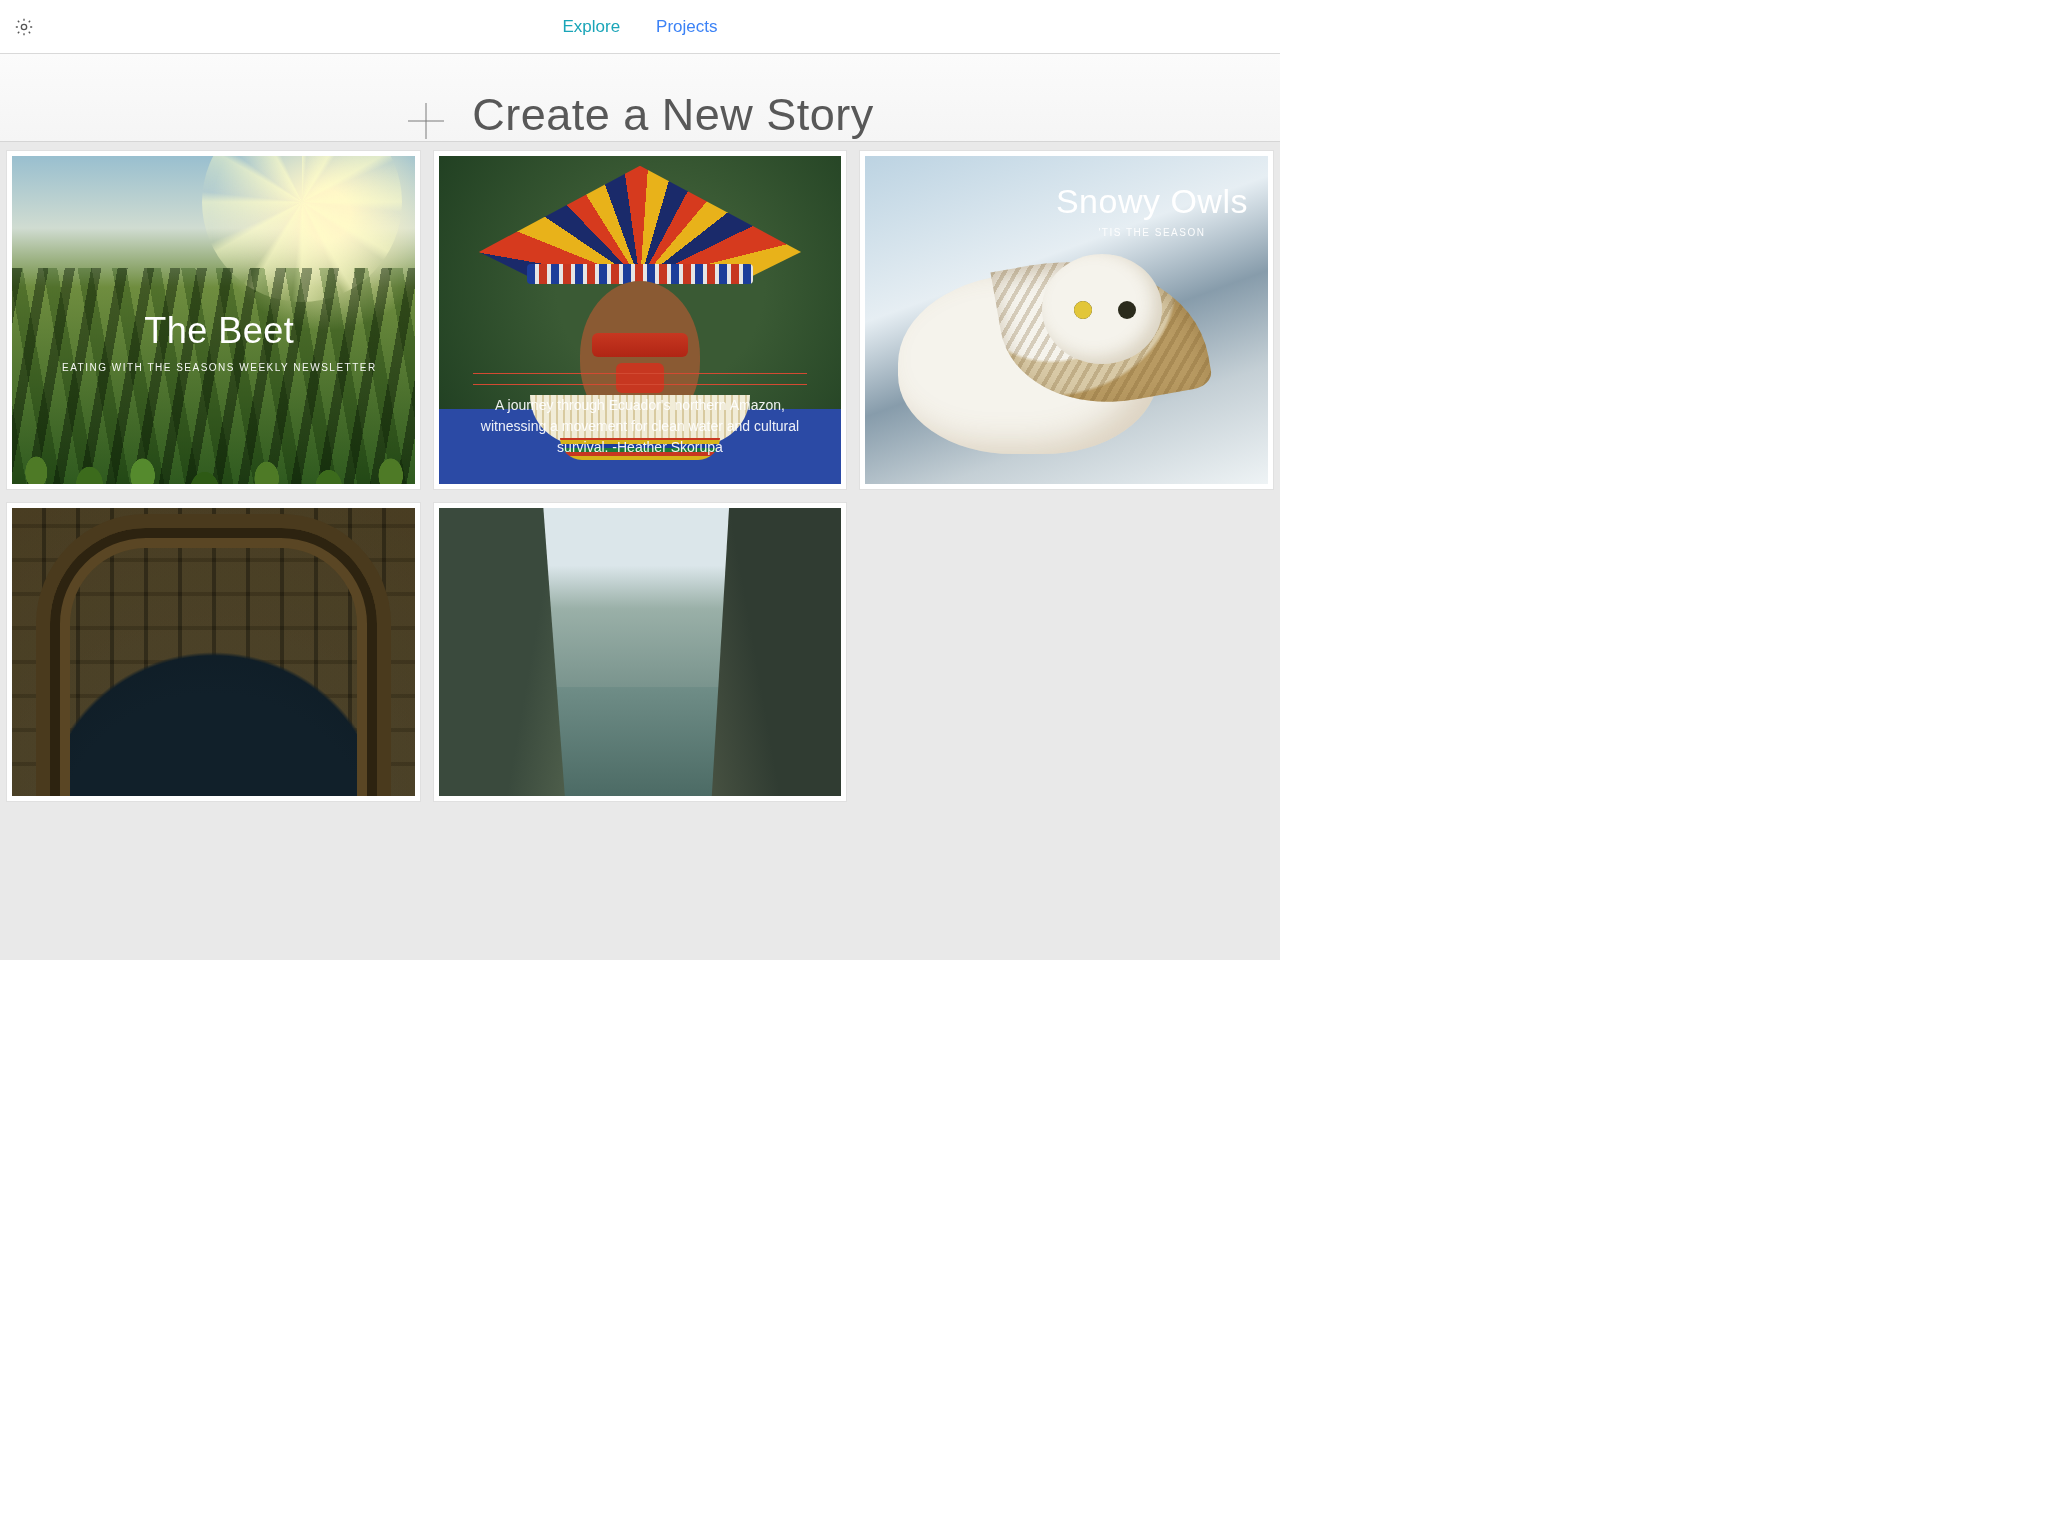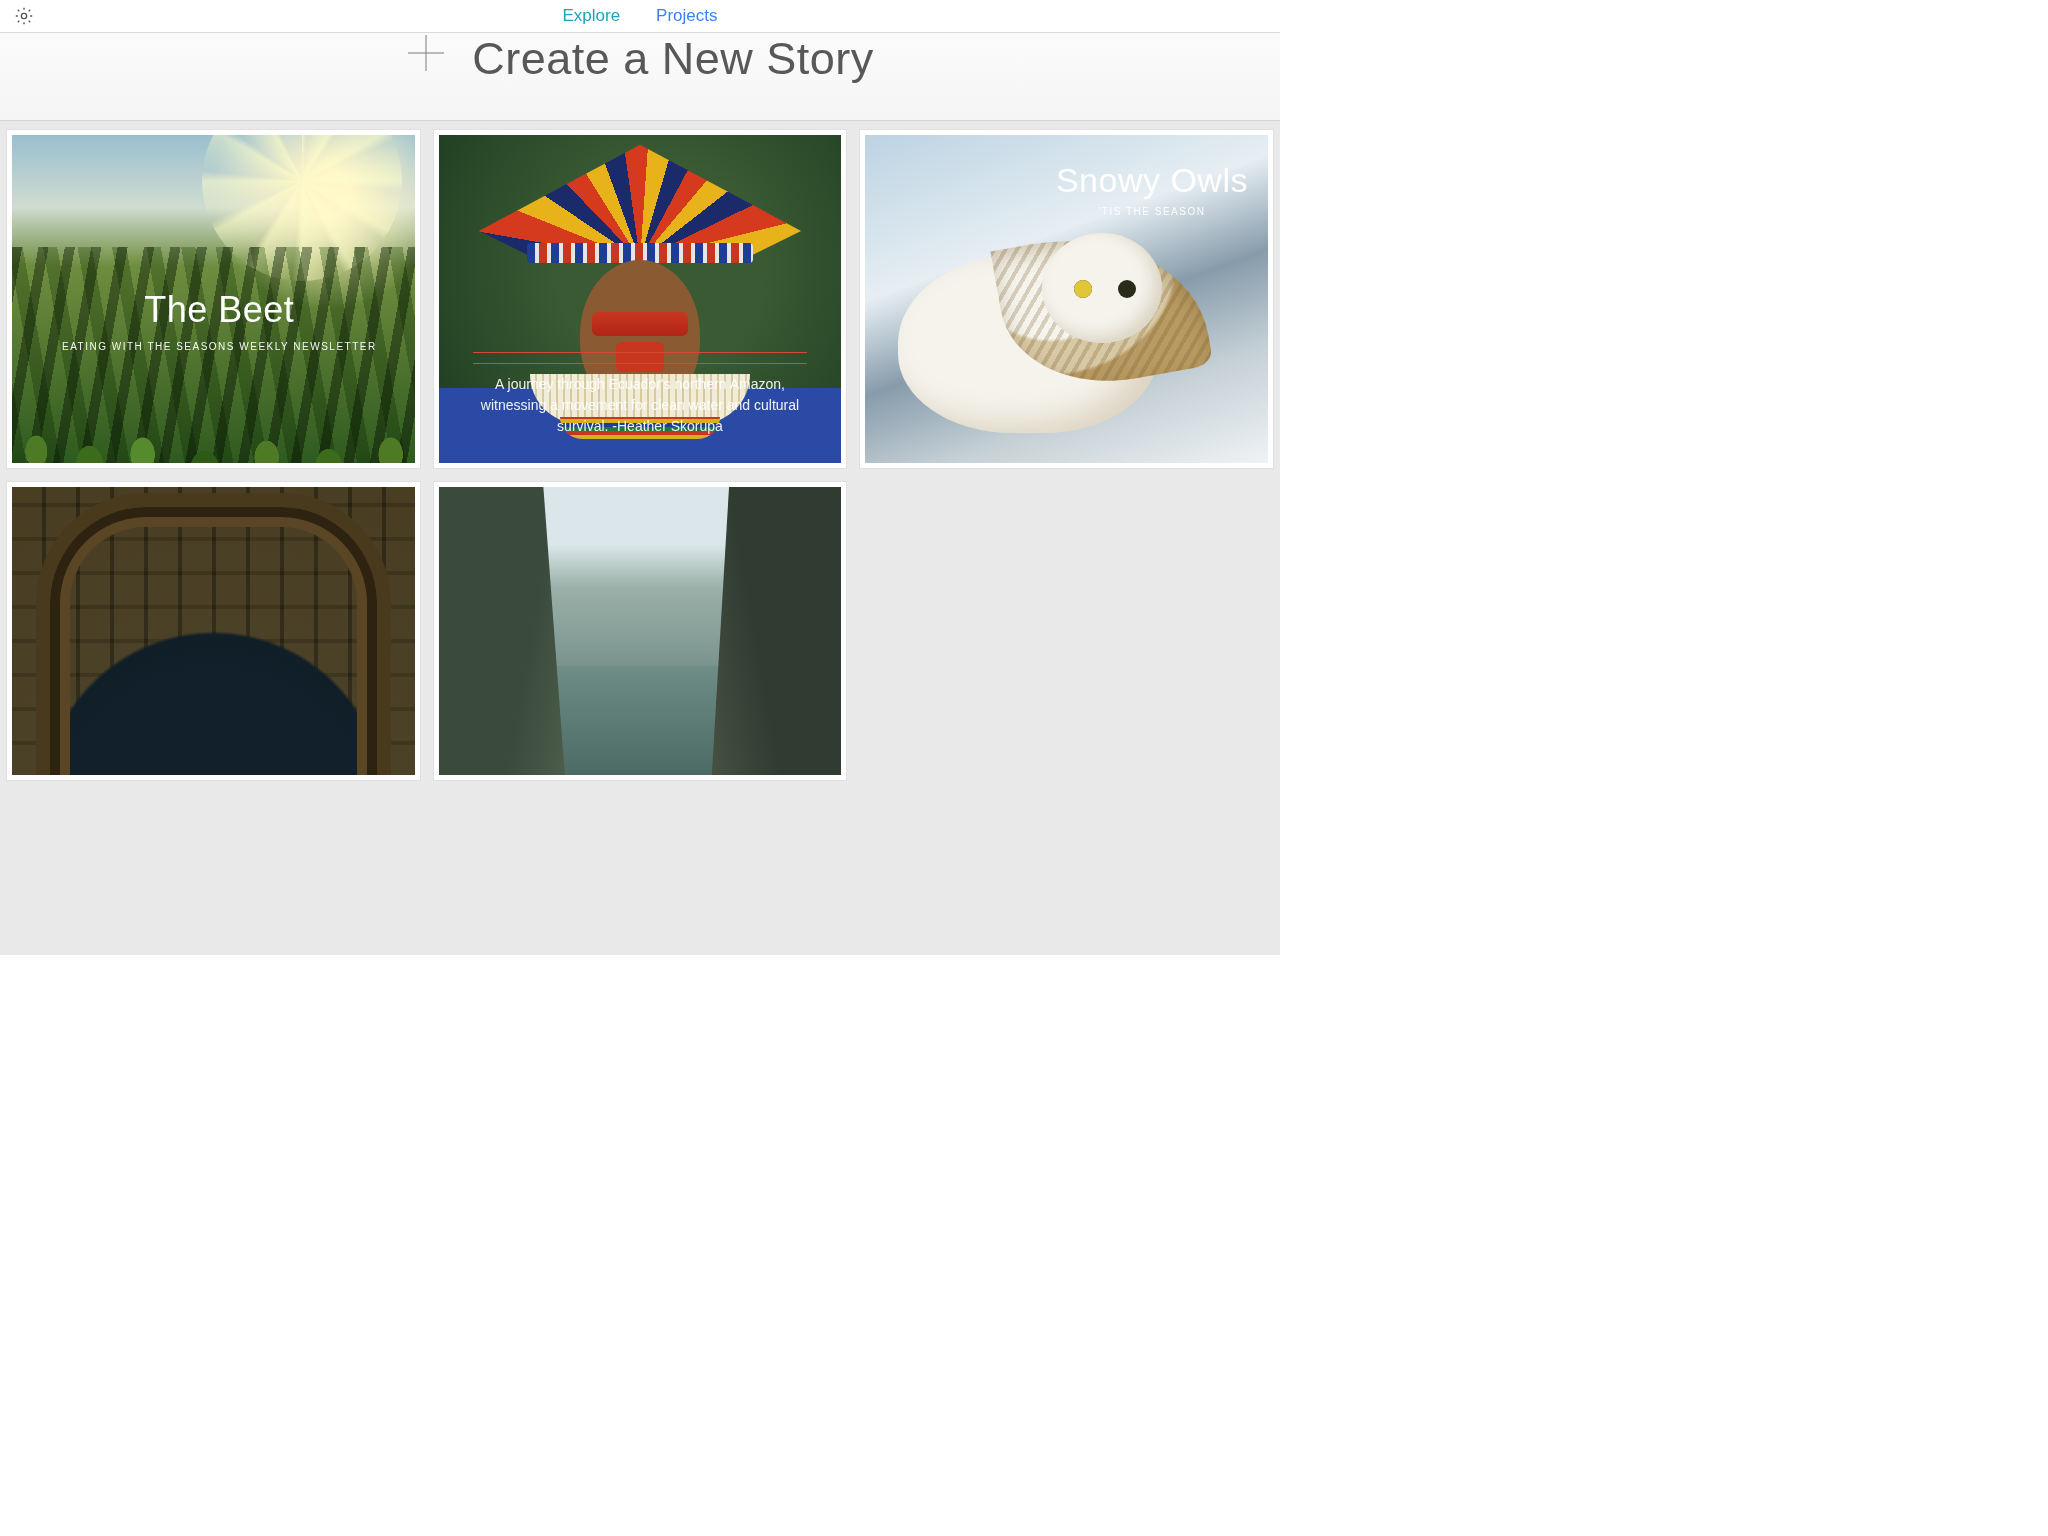--- a/index.html
+++ b/index.html
@@ -7,21 +7,21 @@
     width: 1280px;
     height: 960px;
     font-family: -apple-system, "Helvetica Neue", Helvetica, Arial, sans-serif;
     background: #fff;
     overflow: hidden;
     color: #333;
   }
 
   
   .nav {
-    height: 33px;
+    height: 54px;
     border-bottom: 1px solid #d9d9d9;
     background: #fff;
     display: flex;
     align-items: center;
     justify-content: center;
     position: relative;
   }
   .nav .gear {
     position: absolute;
     left: 14px;
@@ -38,21 +38,21 @@
   }
   .nav .tab { cursor: pointer; color: #3b82f6; }
   .nav .tab.active { color: #1aa5b8; }
 
   
   .create {
     height: 88px;
     background: linear-gradient(#fbfbfb,#f5f5f5);
     border-bottom: 1px solid #d5d5d5;
     display: flex;
-    align-items: flex-start;
+    align-items: flex-end;
     justify-content: center;
     gap: 26px;
     cursor: pointer;
   }
   .create .plus {
     width: 40px; height: 40px;
     color: #7a7a7a;
     stroke-width: 1;
   }
   .create .label {

